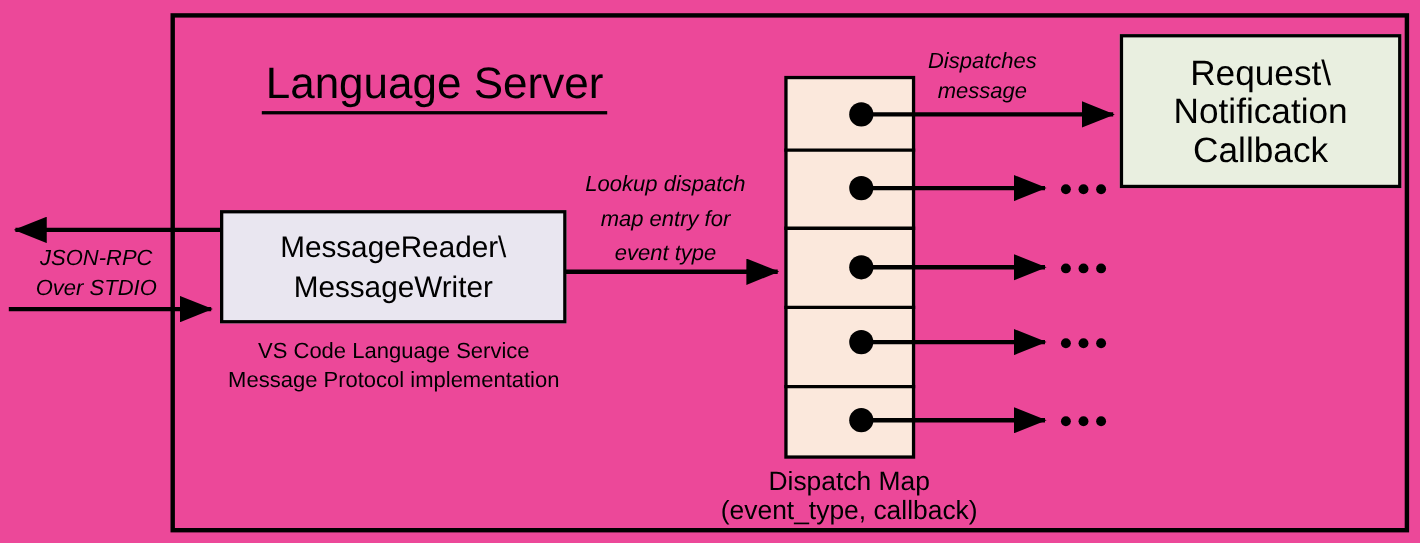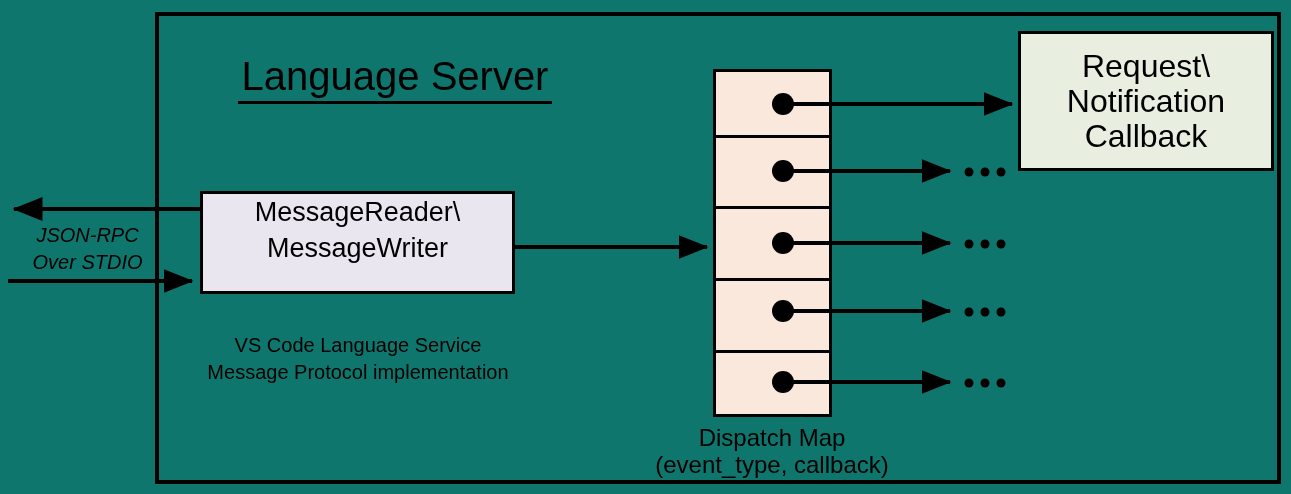--- a/index.html
+++ b/index.html
@@ -11,21 +11,21 @@
   *{box-sizing:border-box;margin:0;padding:0;}
   body{
     font-family:"Liberation Sans",sans-serif;
     background:#ffffff;
     color:#000;
   }
   .canvas{
     position:relative;
     width:1291px;
     height:494px;
-    background:#0f766e;
+    background:#ec4899;
     overflow:hidden;
   }
   .outer-box{
     position:absolute;
     left:155px;top:12px;
     width:1126px;height:472px;
     border:4px solid var(--line);
     background:transparent;
   }
   .abs{position:absolute;}
@@ -42,26 +42,26 @@
   .title-underline{
     display:inline-block;
     border-bottom:3px solid var(--line);
     padding:0 4px 3px 4px;
   }
   .reader-box{
     left:200px;top:191px;
     width:315px;height:103px;
     background:var(--reader-fill);
     border:3px solid var(--line);
-    display:flex;align-items:flex-start;justify-content:center;
+    display:flex;align-items:center;justify-content:center;
     font-size:27px;line-height:36px;
   }
   .reader-caption{
     left:188px;top:306px;width:340px;
-    font-size:20px;line-height:27px;margin-top:26px;
+    font-size:20px;line-height:27px;
   }
   .stdio-label{
     left:20px;top:222px;width:135px;
     font-size:20px;line-height:27px;
   }
   .lookup-label{
     left:505px;top:153px;width:200px;
     font-size:20px;line-height:31px;
   }
   .dispatch-label{
@@ -110,21 +110,26 @@
     <span class="ml">MessageReader\
 MessageWriter</span>
   </div>
 
   <div class="reader-caption abs ctr ml">VS Code Language Service
 Message Protocol implementation</div>
 
   <div class="stdio-label abs ctr ml it">JSON-RPC
 Over STDIO</div>
 
+  <div class="lookup-label abs ctr ml it">Lookup dispatch
+map entry for
+event type</div>
 
+  <div class="dispatch-label abs ctr ml it">Dispatches
+message</div>
 
   <div class="callback-box abs ctr ml">
     <span class="ml">Request\
 Notification
 Callback</span>
   </div>
 
 
   <div class="map-label abs ctr ml">Dispatch Map
 (event_type, callback)</div>

